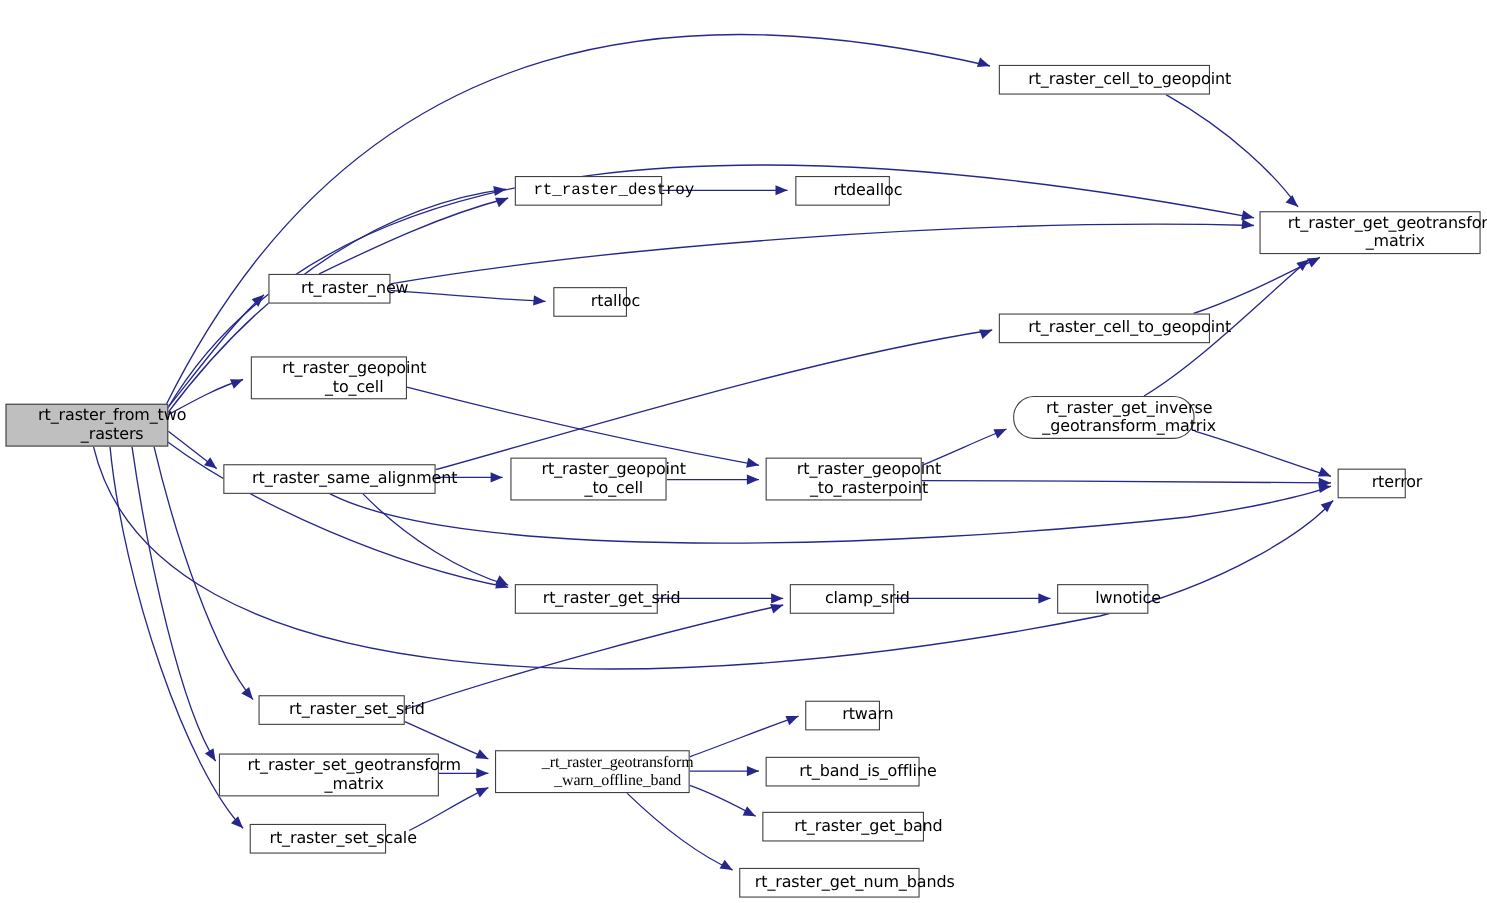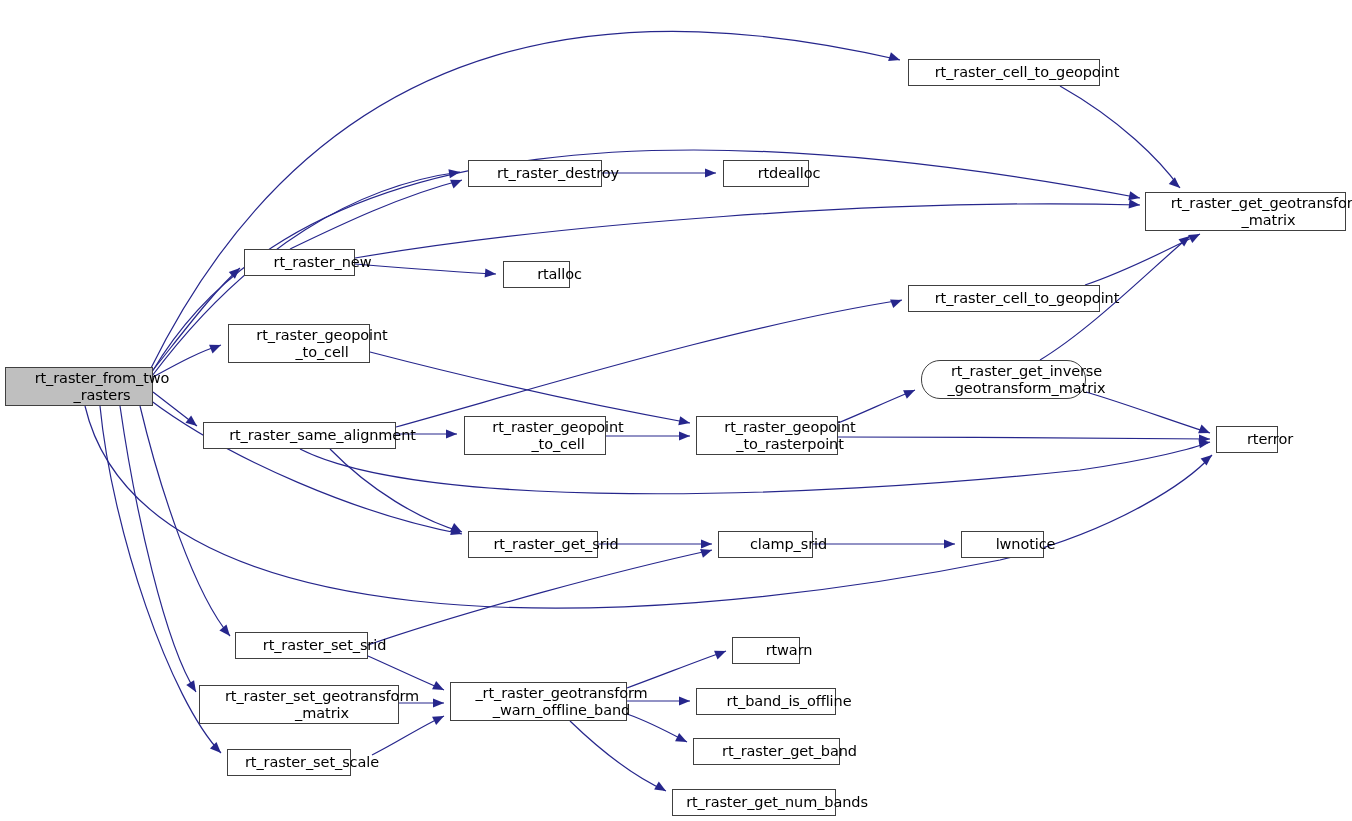--- a/index.html
+++ b/index.html
@@ -112,40 +112,40 @@
       <polygon points="0,-4.6 11,0 0,4.6" fill="#26268c" transform="translate(726,651) rotate(-22) translate(-11,0)"></polygon>
       <polygon points="0,-4.6 11,0 0,4.6" fill="#26268c" transform="translate(690,701) rotate(0) translate(-11,0)"></polygon>
       <polygon points="0,-4.6 11,0 0,4.6" fill="#26268c" transform="translate(687,742) rotate(26) translate(-11,0)"></polygon>
       <polygon points="0,-4.6 11,0 0,4.6" fill="#26268c" transform="translate(666,791) rotate(30) translate(-11,0)"></polygon>
     </svg>
 <div class="node root" style="left: 5px; top: 367px; width: 148px; height: 39px;"><span>rt_raster_from_two
 _rasters</span></div>
     <div class="node" style="left: 908px; top: 59px; width: 192px; height: 27px;"><span>rt_raster_cell_to_geopoint</span></div>
     <div class="node" style="left: 1145px; top: 192px; width: 201px; height: 39px;"><span>rt_raster_get_geotransform
 _matrix</span></div>
-    <div class="node" style="left: 468px; top: 160px; width: 134px; height: 27px;"><span>rt_raster_destroy</span></div>
+    <div class="node" style="left: 468px; top: 160px; width: 134px; height: 27px; font-family: Liberation Mono, monospace;"><span>rt_raster_destroy</span></div>
     <div class="node" style="left: 723px; top: 160px; width: 86px; height: 27px;"><span>rtdealloc</span></div>
     <div class="node" style="left: 244px; top: 249px; width: 111px; height: 27px;"><span>rt_raster_new</span></div>
     <div class="node" style="left: 503px; top: 261px; width: 67px; height: 27px;"><span>rtalloc</span></div>
     <div class="node" style="left: 908px; top: 285px; width: 192px; height: 27px;"><span>rt_raster_cell_to_geopoint</span></div>
     <div class="node" style="left: 228px; top: 324px; width: 142px; height: 39px;"><span>rt_raster_geopoint
 _to_cell</span></div>
     <div class="node" style="left: 921px; top: 360px; width: 165px; height: 39px; border-radius: 19px;"><span>rt_raster_get_inverse
 _geotransform_matrix</span></div>
     <div class="node" style="left: 203px; top: 422px; width: 193px; height: 27px;"><span>rt_raster_same_alignment</span></div>
     <div class="node" style="left: 464px; top: 416px; width: 142px; height: 39px;"><span>rt_raster_geopoint
 _to_cell</span></div>
     <div class="node" style="left: 696px; top: 416px; width: 142px; height: 39px;"><span>rt_raster_geopoint
 _to_rasterpoint</span></div>
     <div class="node" style="left: 1216px; top: 426px; width: 62px; height: 27px;"><span>rterror</span></div>
     <div class="node" style="left: 468px; top: 531px; width: 130px; height: 27px; text-align: right;"><span>rt_raster_get_srid</span></div>
     <div class="node" style="left: 718px; top: 531px; width: 95px; height: 27px;"><span>clamp_srid</span></div>
     <div class="node" style="left: 961px; top: 531px; width: 83px; height: 27px;"><span>lwnotice</span></div>
     <div class="node" style="left: 235px; top: 632px; width: 133px; height: 27px;"><span>rt_raster_set_srid</span></div>
-    <div class="node" style="left: 450px; top: 682px; width: 177px; height: 39px;"><span>_rt_raster_geotransform
+    <div class="node" style="left: 450px; top: 682px; width: 177px; height: 39px; font-family: Liberation Serif, serif;"><span>_rt_raster_geotransform
 _warn_offline_band</span></div>
     <div class="node" style="left: 732px; top: 637px; width: 68px; height: 27px;"><span>rtwarn</span></div>
     <div class="node" style="left: 696px; top: 688px; width: 140px; height: 27px;"><span>rt_band_is_offline</span></div>
     <div class="node" style="left: 199px; top: 685px; width: 200px; height: 39px;"><span>rt_raster_set_geotransform
 _matrix</span></div>
     <div class="node" style="left: 693px; top: 738px; width: 147px; height: 27px;"><span>rt_raster_get_band</span></div>
     <div class="node" style="left: 227px; top: 749px; width: 124px; height: 27px;"><span>rt_raster_set_scale</span></div>
     <div class="node" style="left: 672px; top: 789px; width: 164px; height: 27px;"><span>rt_raster_get_num_bands</span></div>
   </div>
 

